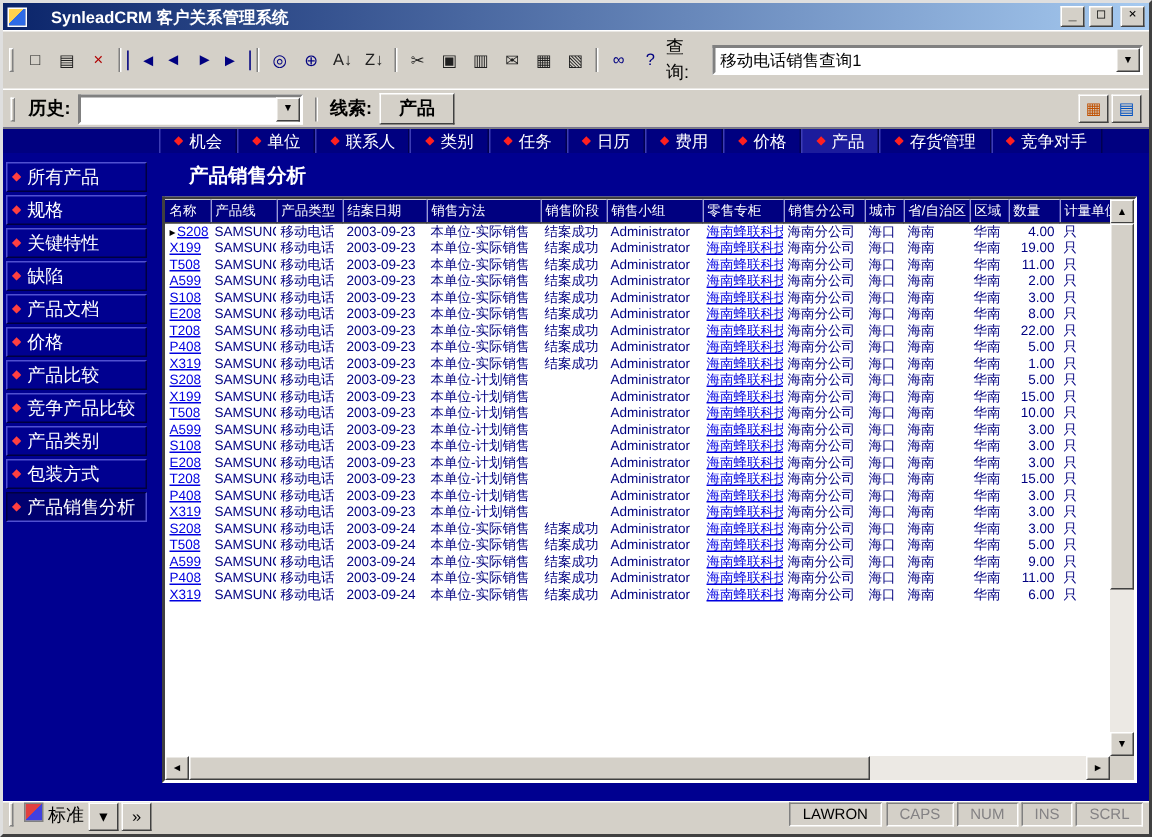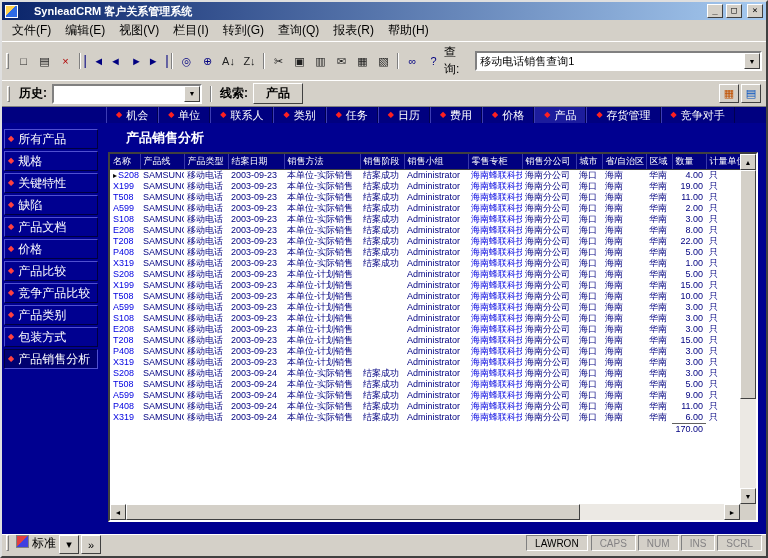--- a/index.html
+++ b/index.html
@@ -81,21 +81,21 @@
   .table-area { position:absolute; top:0; left:0; right:16px; bottom:16px; overflow:hidden;
                 background:#fff; }
 
   table { border-collapse:collapse; table-layout:fixed; width:630px; }
   th { background:#000080; color:#fff; font-weight:normal; font-size:9px; text-align:left;
        height:14px; padding:1px 2px 1px 3px; border-right:1px solid #3838a8;
        border-bottom:1px solid #404040; white-space:nowrap; overflow:hidden; }
   td { font-size:9px; color:#000080; height:11px; line-height:11px; padding:0 3px;
        white-space:nowrap; overflow:hidden; }
   td.num { text-align:right; }
-  .cell-link { color:#0000e0; }
+  .cell-link { color:#0000e0; text-decoration:underline; }
   .rowmark { color:#000; font-size:8px; margin-right:1px; }
   .total-cell { border-top:1px solid #606060; }
 
   
   .vscroll { position:absolute; top:0; right:0; bottom:16px; width:16px; background:#ece9e4;
              display:flex; flex-direction:column; }
   .hscroll { position:absolute; left:0; bottom:0; right:16px; height:16px; background:#ece9e4;
              display:flex; }
   .sb-btn { flex:0 0 16px; width:16px; height:16px; background:#d4d0c8; border:1px solid;
             border-color:#fff #404040 #404040 #fff; display:flex; align-items:center;
@@ -126,30 +126,20 @@
 <div class="window">
 
   <div class="titlebar">
     <span class="app-icon"></span>
     <span class="title">SynleadCRM 客户关系管理系统</span>
     <span class="win-btn">_</span>
     <span class="win-btn">□</span>
     <span class="win-btn close">×</span>
   </div>
 
-  <div class="menubar">
-      <span class="menu-item">文件(F)</span>
-      <span class="menu-item">编辑(E)</span>
-      <span class="menu-item">视图(V)</span>
-      <span class="menu-item">栏目(I)</span>
-      <span class="menu-item">转到(G)</span>
-      <span class="menu-item">查询(Q)</span>
-      <span class="menu-item">报表(R)</span>
-      <span class="menu-item">帮助(H)</span>
-    </div>
 
   <div class="toolbar">
     <span class="grip"></span>
     <span class="tb-buttons">
         <span class="tb-btn">□</span>
         <span class="tb-btn">▤</span>
         <span class="tb-btn" style="color: rgb(176, 0, 0);">×</span>
         <span class="tb-sep"></span>
         <span class="tb-btn" style="color: rgb(0, 0, 128);">▏◄</span>
         <span class="tb-btn" style="color: rgb(0, 0, 128);">◄</span>
@@ -692,36 +682,20 @@
                   <td>结案成功</td>
                   <td>Administrator</td>
                   <td><span class="cell-link">海南蜂联科技</span></td>
                   <td>海南分公司</td>
                   <td>海口</td>
                   <td>海南</td>
                   <td>华南</td>
                   <td class="num">6.00</td>
                   <td>只</td>
                 </tr>
-                <tr>
-                  <td></td>
-                  <td></td>
-                  <td></td>
-                  <td></td>
-                  <td></td>
-                  <td></td>
-                  <td></td>
-                  <td></td>
-                  <td></td>
-                  <td></td>
-                  <td></td>
-                  <td></td>
-                  <td class="num total-cell">170.00</td>
-                  <td></td>
-                </tr>
               </tbody>
           </table>
         </div>
         <div class="vscroll">
           <span class="sb-btn">▲</span>
           <span class="vtrack">
             <span class="vthumb"></span>
           </span>
           <span class="sb-btn">▼</span>
         </div>

